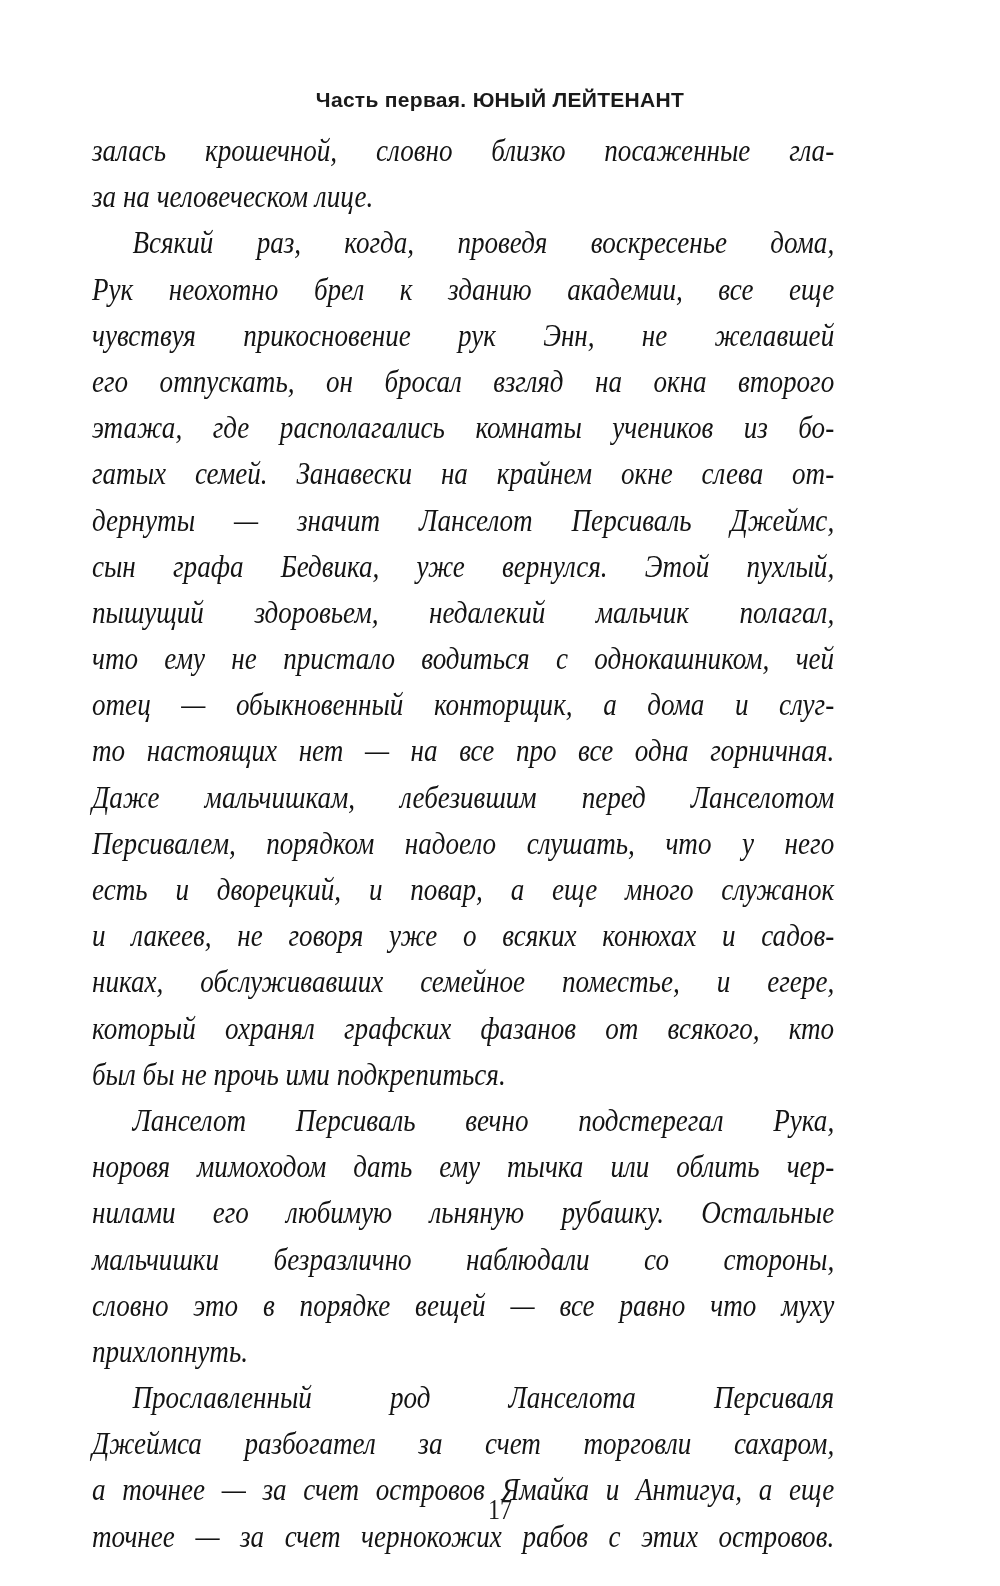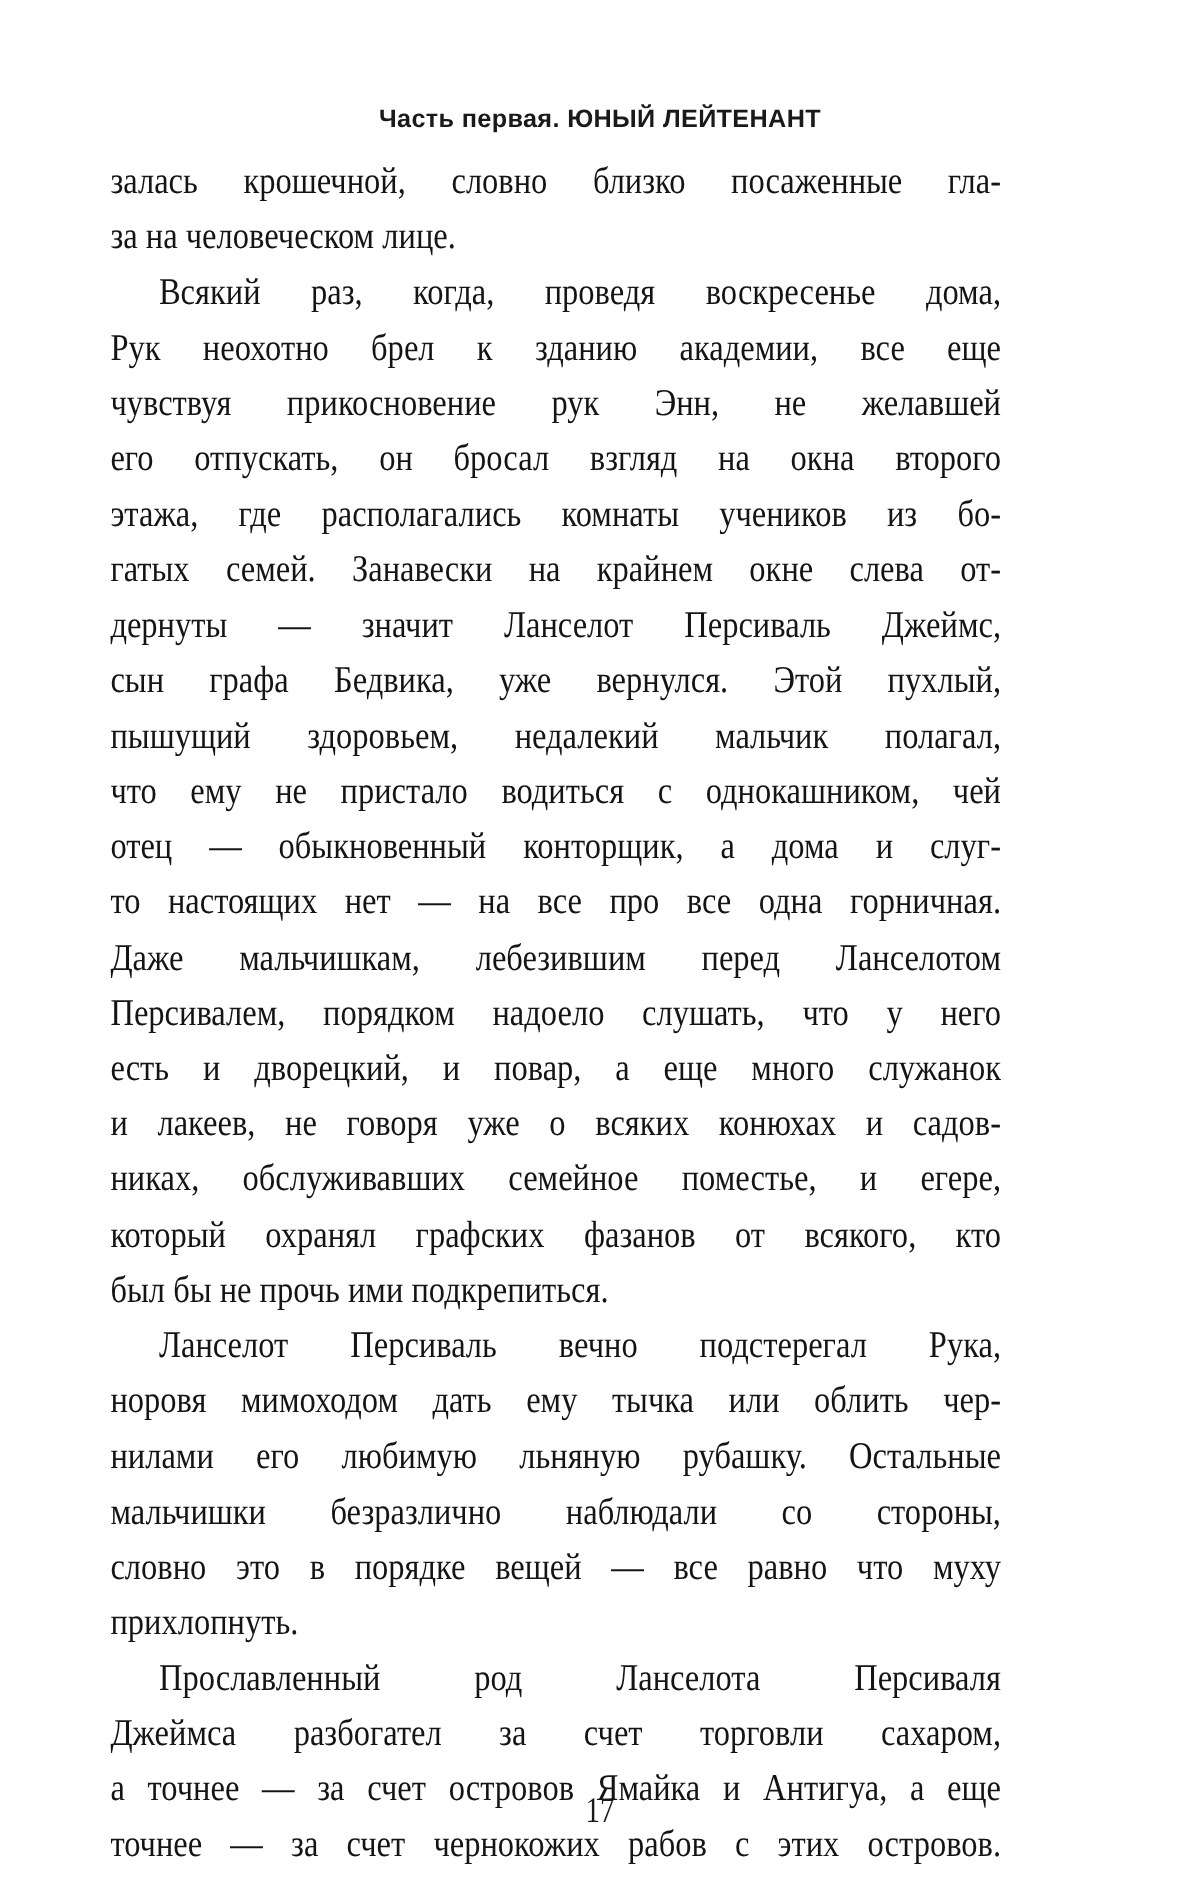--- a/index.html
+++ b/index.html
@@ -8,21 +8,21 @@
     position: absolute; left: 0; top: 0; width: 1000px; height: 1586px;
     background: #ffffff; color: #141414;
     font-family: "Liberation Serif", "DejaVu Serif", serif;
   }
   .running-head {
     position: absolute; top: 58px; left: 0; width: 1000px; text-align: center;
     font-family: "Liberation Sans", "DejaVu Sans", sans-serif;
     font-size: 21px; font-weight: bold; letter-spacing: 0.3px; color: #1a1a1a; margin-top: 30px;
   }
   .body-text {
-    position: absolute; left: 92px; top: 128px; width: 742px;
+    position: absolute; left: 92px; top: 128px; width: 742px; font-style: italic;
   }
   .line {
     display: block; height: 46.2px; line-height: 46.2px;
     font-size: 31.5px; white-space: nowrap;
     text-align: justify; text-align-last: justify;
     transform: scaleX(0.86); transform-origin: left center;
     width: 863px;
   }
   .line.indent { padding-left: 47px; width: 816px; }
   .line.last { text-align-last: left; }

